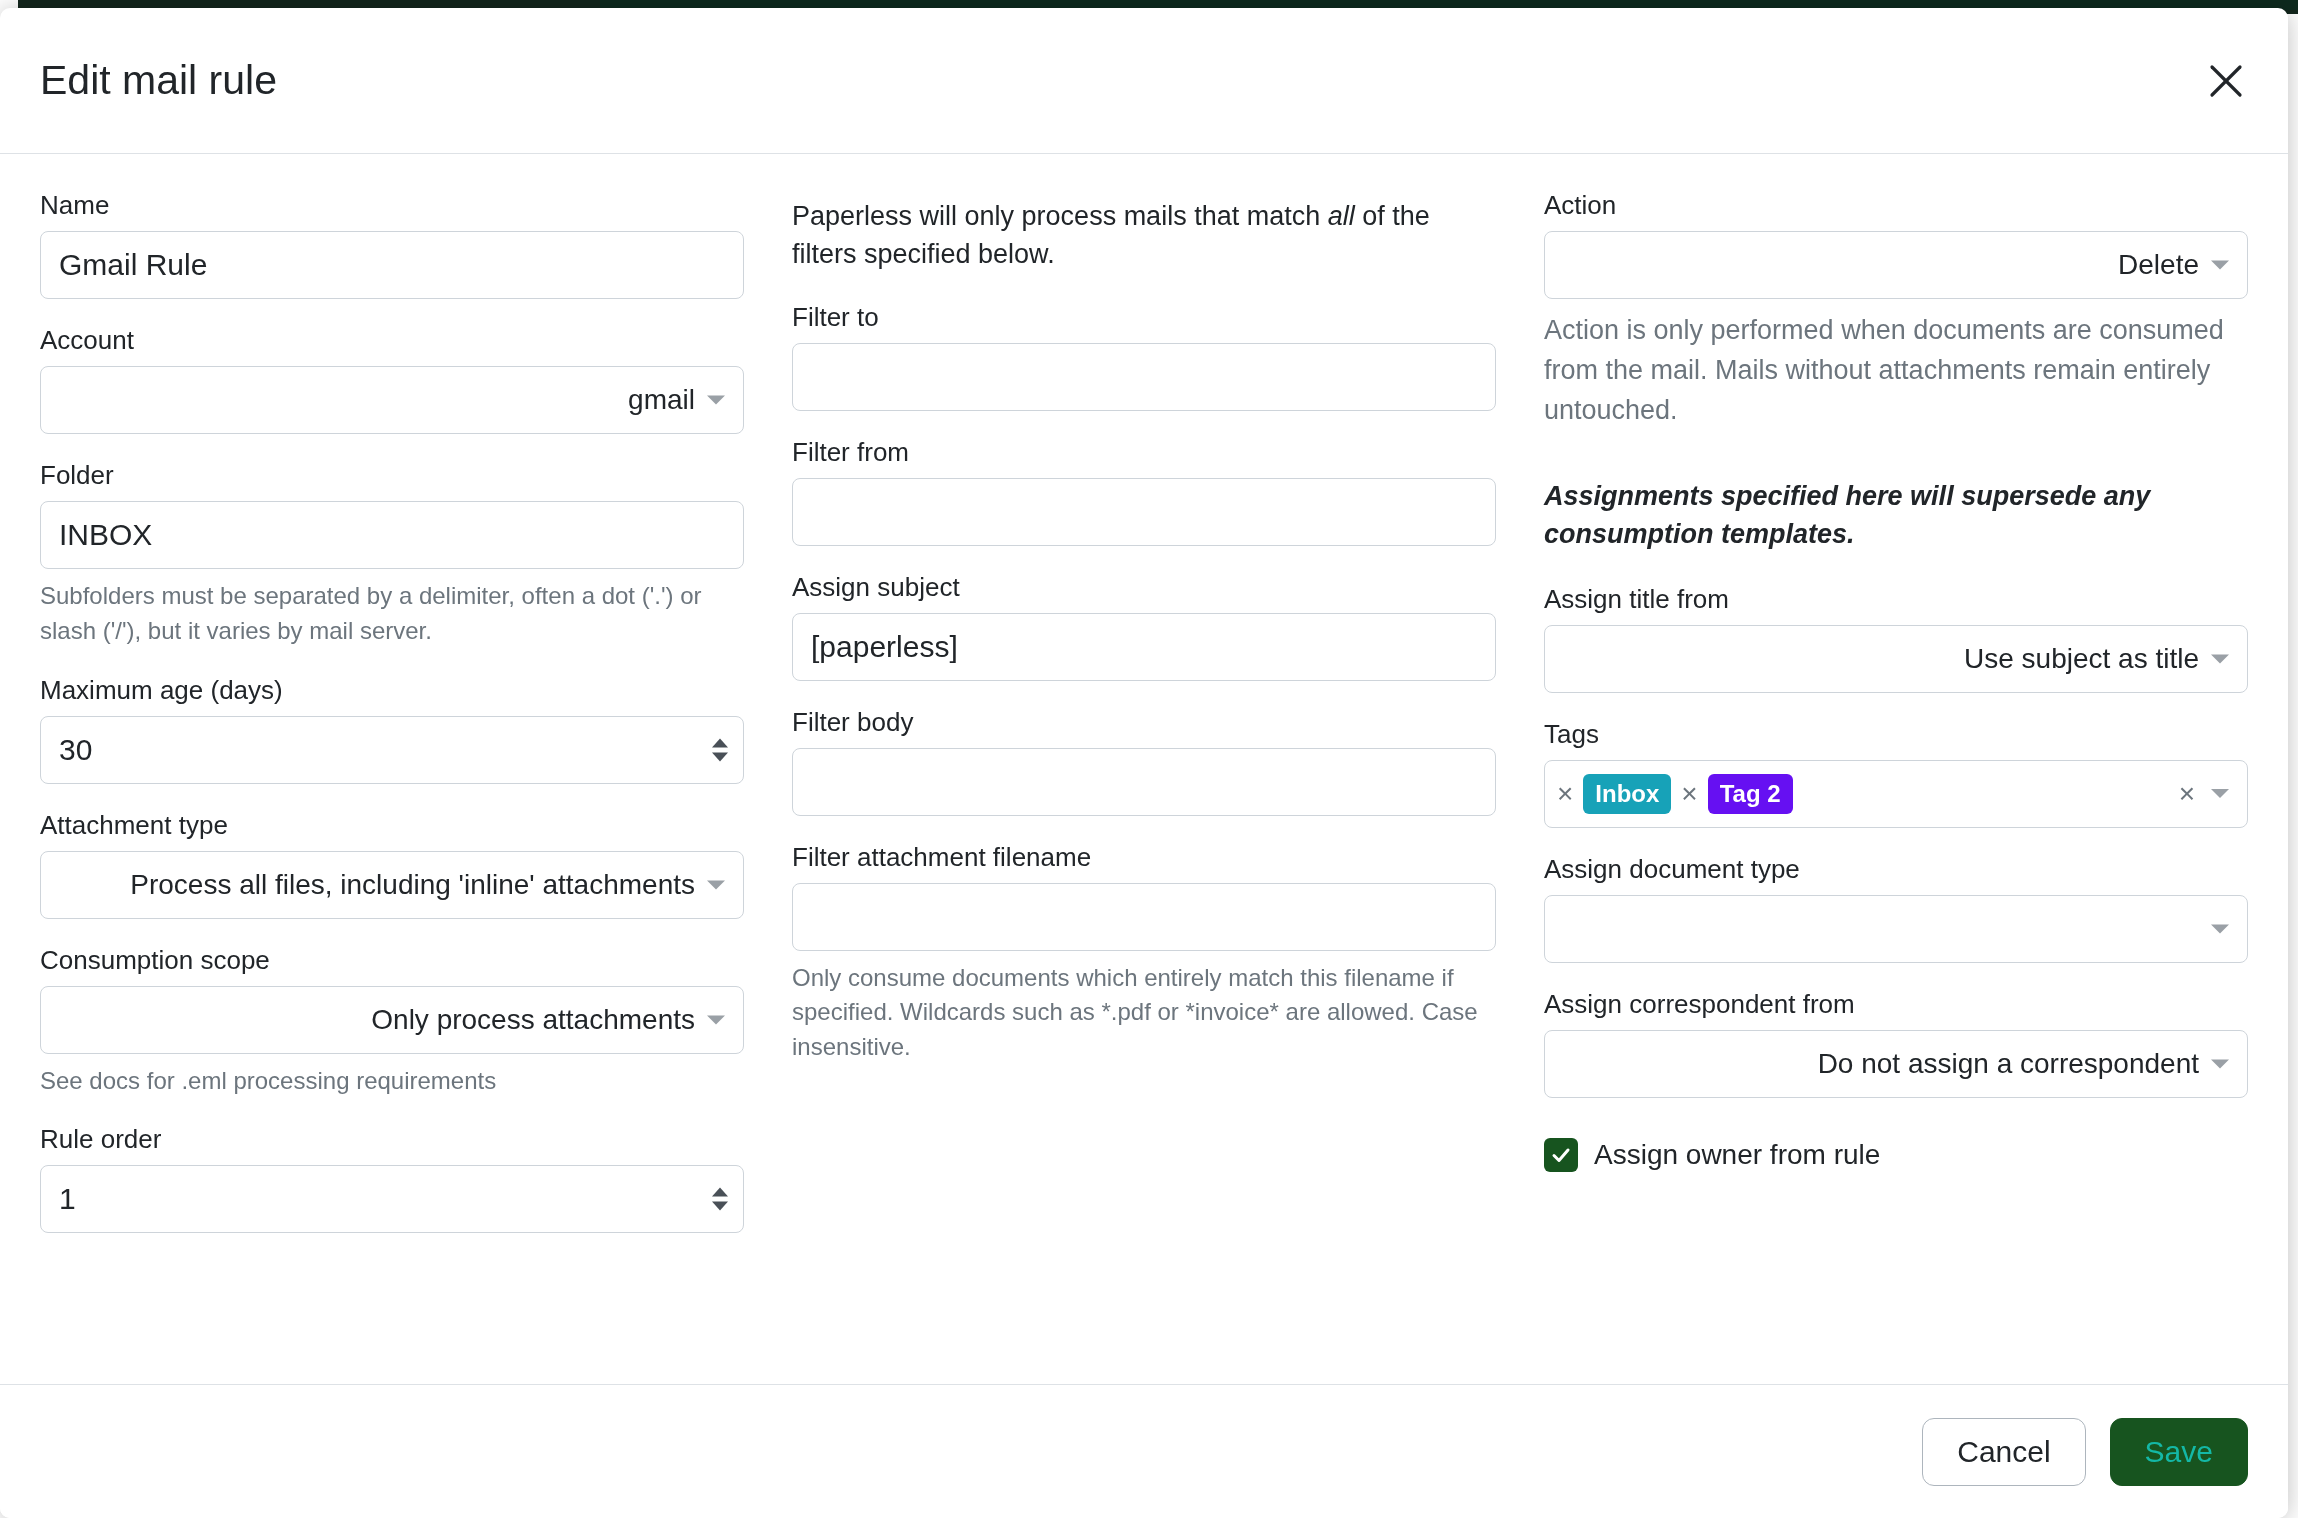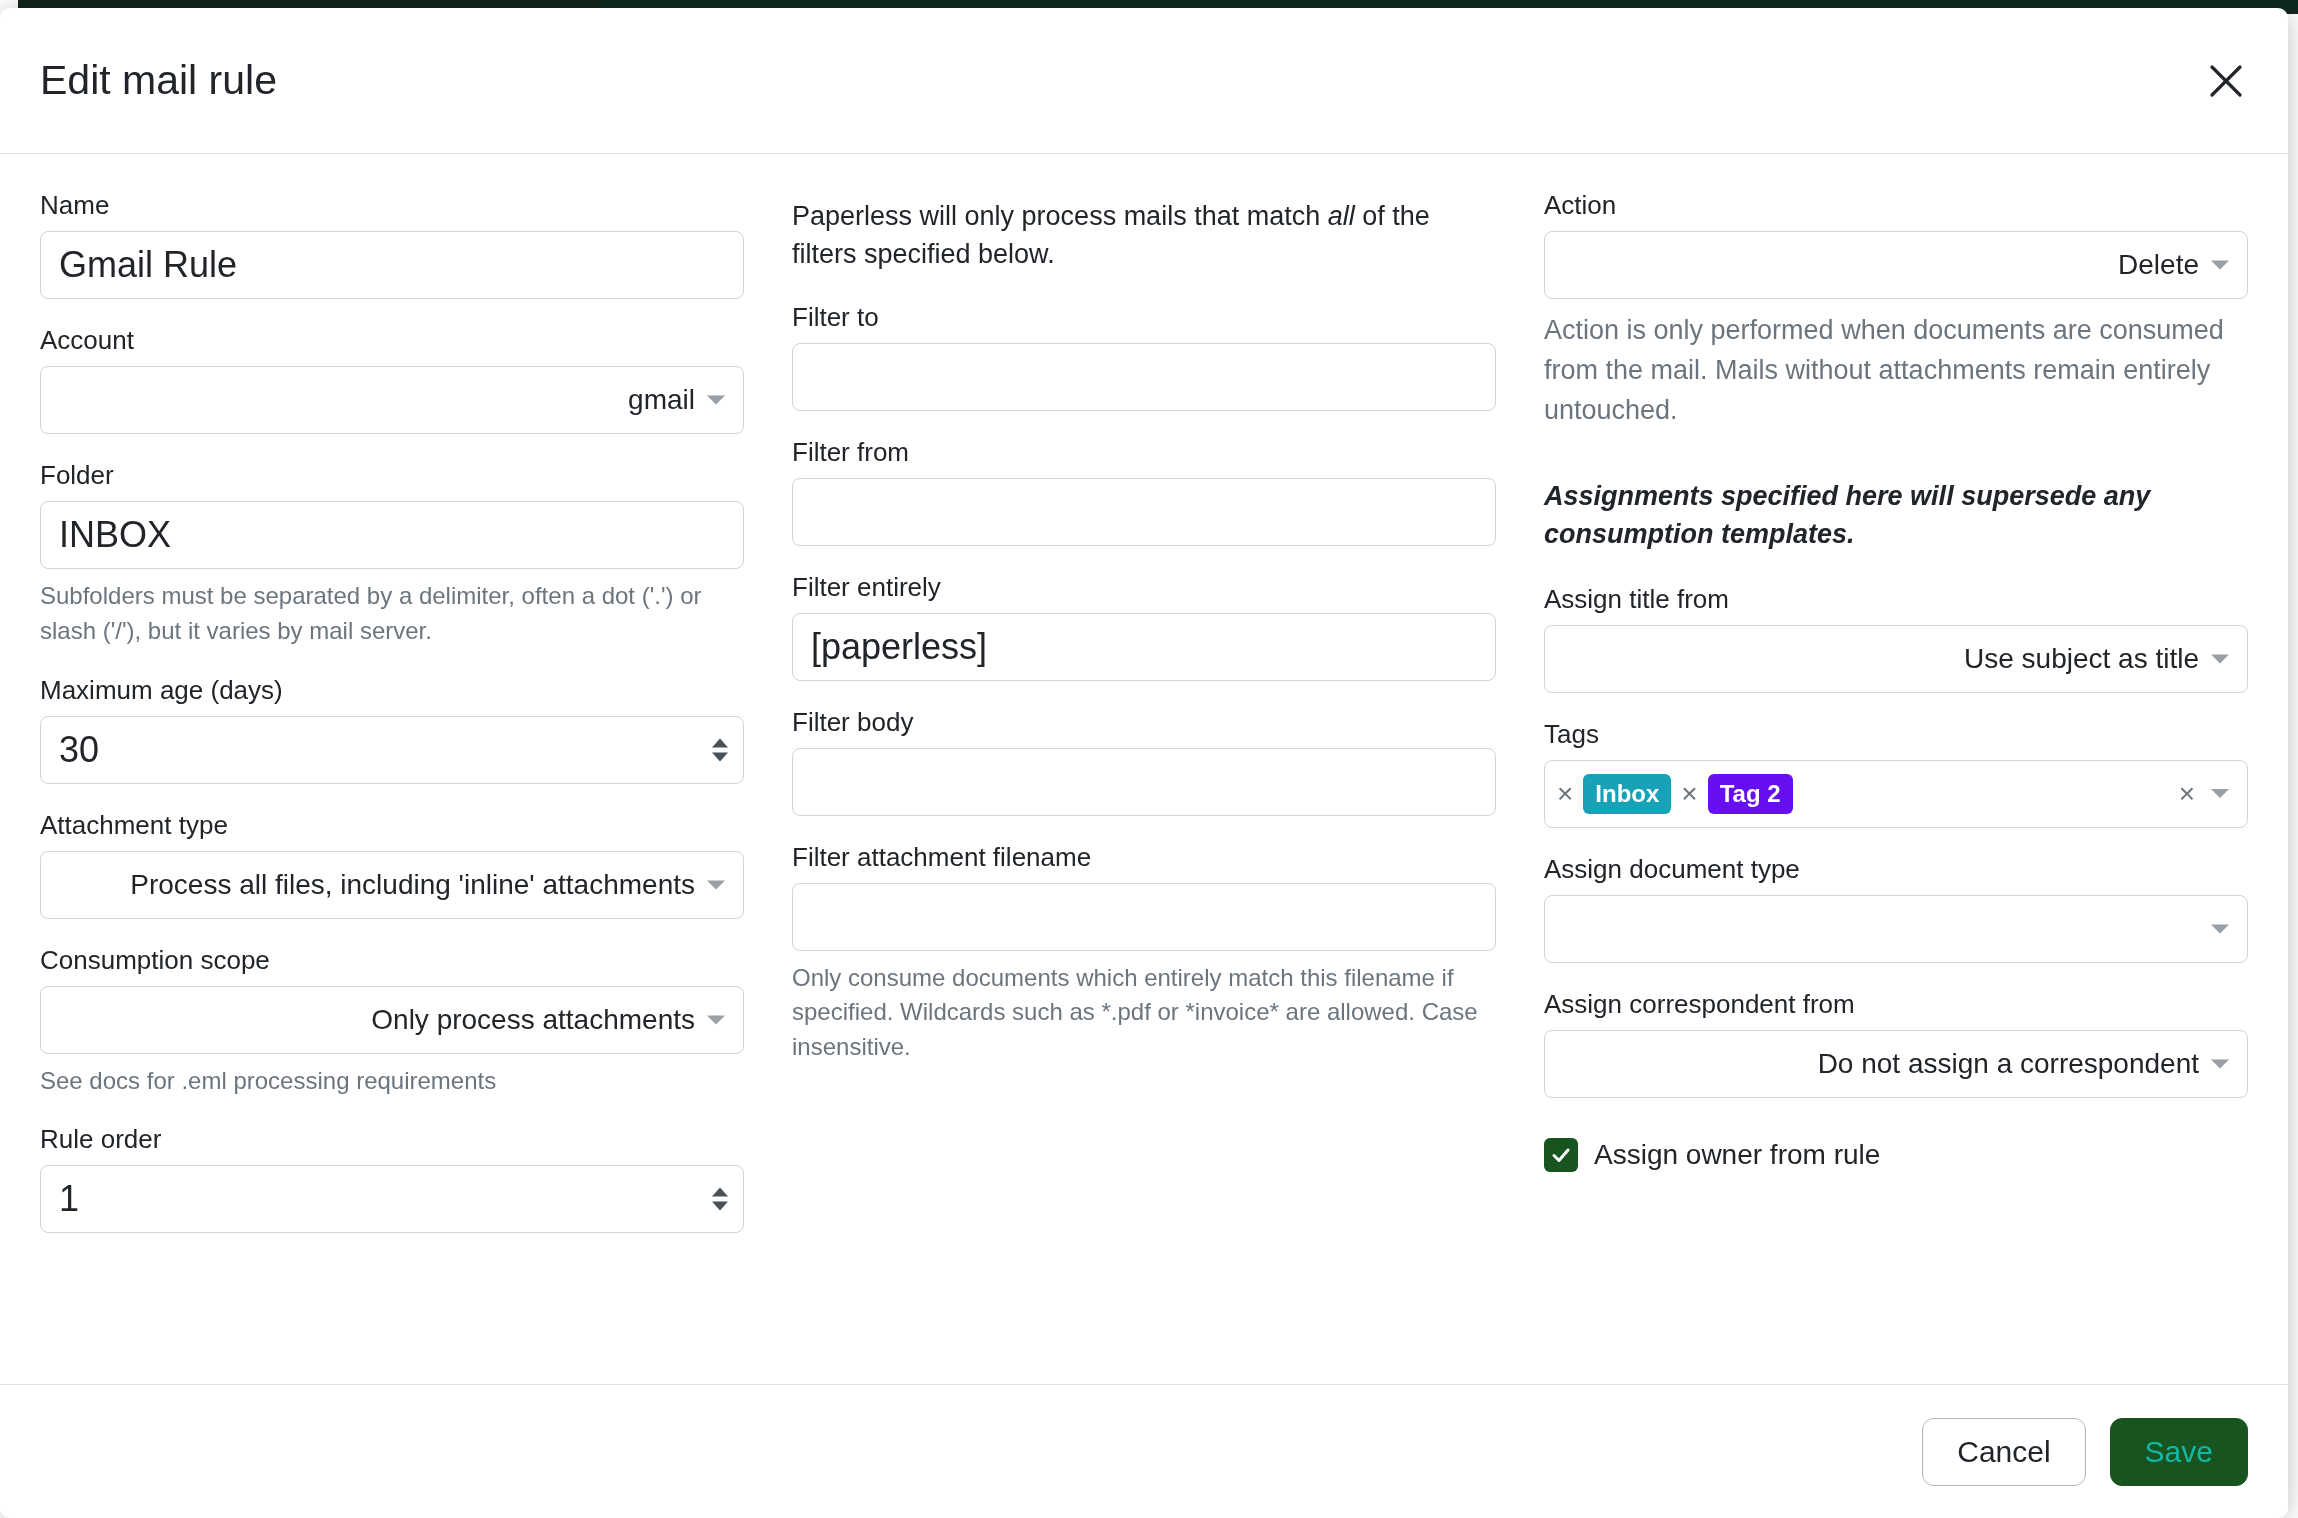--- a/index.html
+++ b/index.html
@@ -85,21 +85,21 @@
     margin-top: 0;
   }
   .field-group { margin-bottom: 26px; }
 
   .input {
     width: 100%;
     height: 68px;
     border: 1px solid #ced4da;
     border-radius: 8px;
     padding: 0 18px;
-    font-size: 36px;
+    font-size: 30px;
     color: #212529;
     background: #ffffff;
     font-family: "Liberation Sans", sans-serif;
     display: flex;
     align-items: center;
   }
   .input.empty { color: #212529; }
 
   .select {
     width: 100%;
@@ -366,21 +366,21 @@
         <label class="fld">Filter to</label>
         <div class="input empty"></div>
       </div>
 
       <div class="field-group">
         <label class="fld">Filter from</label>
         <div class="input empty"></div>
       </div>
 
       <div class="field-group">
-        <label class="fld">Filter entirely</label>
+        <label class="fld">Assign subject</label>
         <div class="input">[paperless]</div>
       </div>
 
       <div class="field-group">
         <label class="fld">Filter body</label>
         <div class="input empty"></div>
       </div>
 
       <div class="field-group">
         <label class="fld">Filter attachment filename</label>

